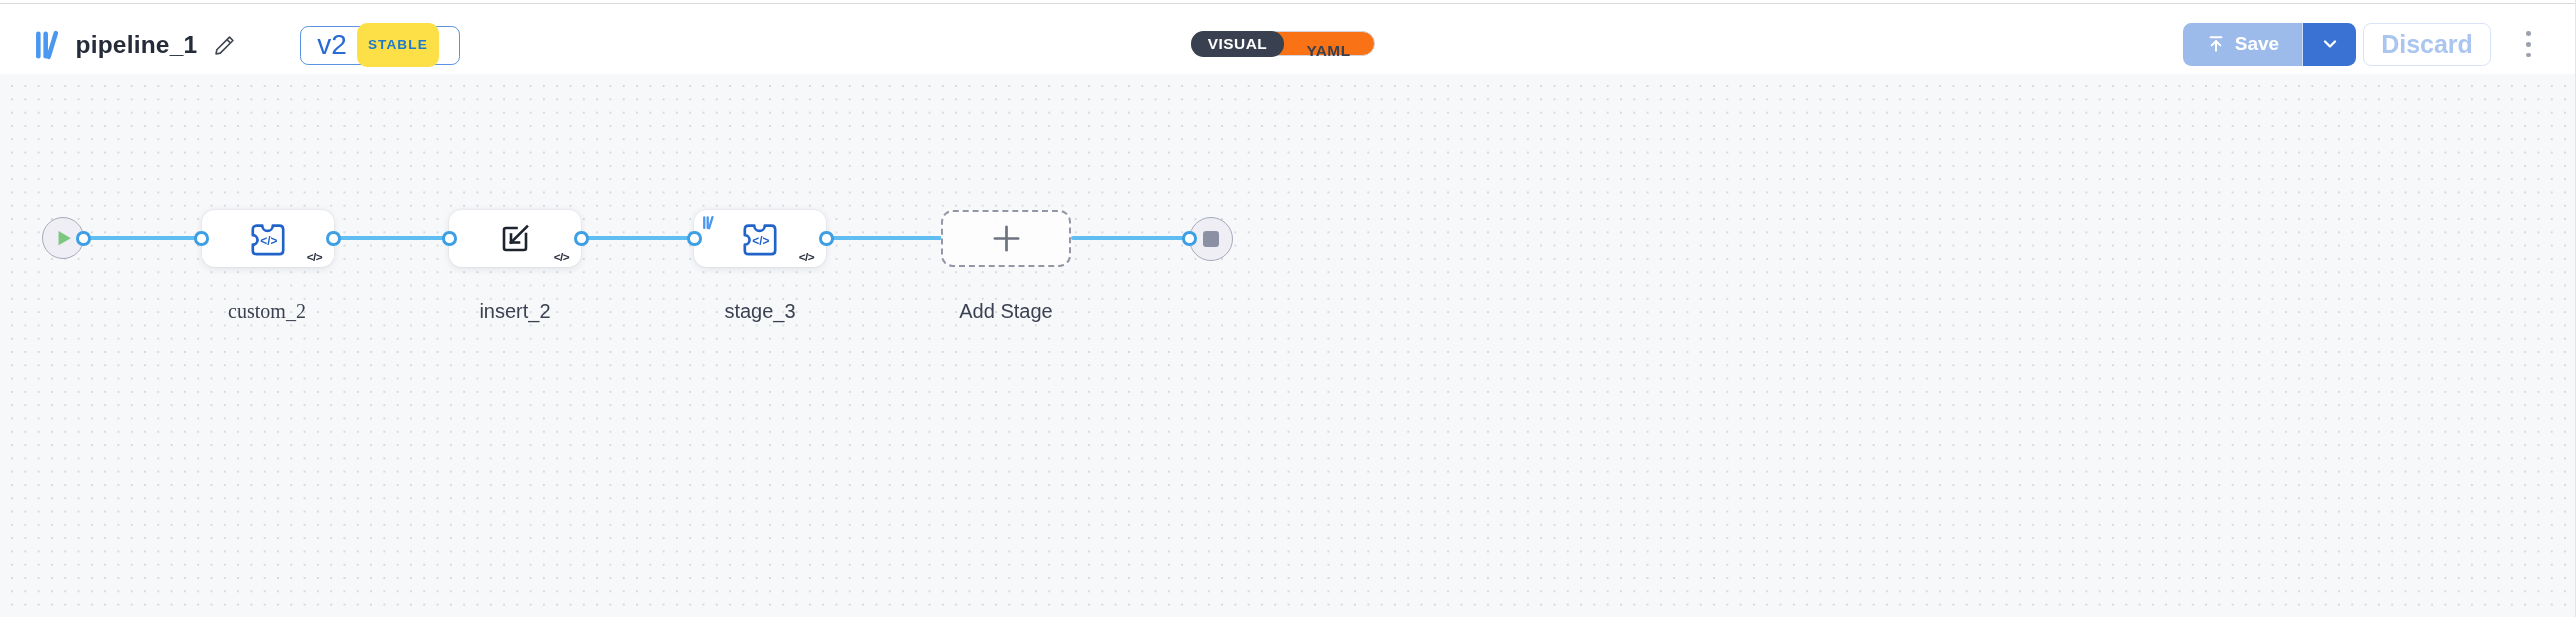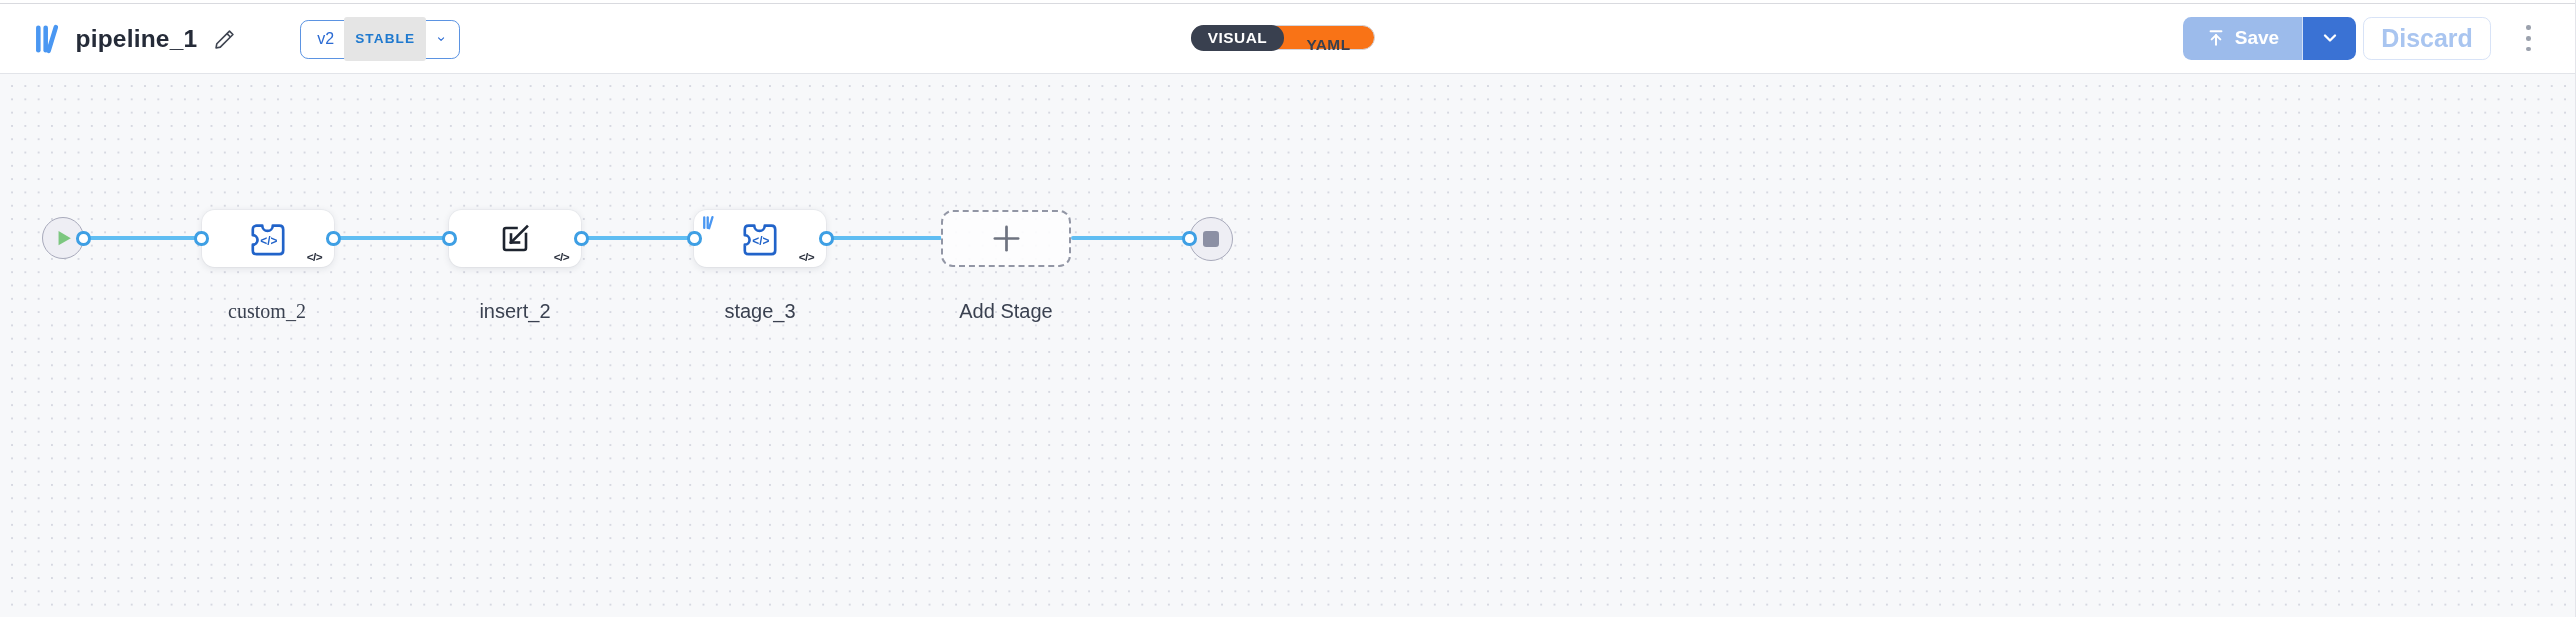--- a/index.html
+++ b/index.html
@@ -8,37 +8,37 @@
     font-family:"Liberation Sans", sans-serif;
     background:#ffffff;
     position:relative;
     overflow:hidden;
     border-right:1.8px solid #e4e5ea;
   }
   .top-hairline { position:absolute; top:2.7px; left:0; width:100%; height:1.8px; background:#d9dadf; }
 
   
   .header {
-    position:absolute; top:5px; left:0; right:0; height:69px;
+    position:absolute; top:11px; left:0; right:0; height:69px;
     background:#ffffff; border-bottom:1.8px solid #e2e4e9;
   }
   .brand { position:absolute; left:34px; top:0; height:100%; display:flex; align-items:center; }
   .logo-icon { width:24.5px; height:34px; display:block; }
   .page-title { font-size:24.5px; font-weight:700; color:#252b38; margin-left:17px; letter-spacing:0.2px; }
   .pencil-btn { margin-left:15.4px; width:23.6px; height:23.6px; display:flex; align-items:center; justify-content:center; cursor:pointer; background:none; border:none; }
 
   .version-select {
     position:absolute; left:300px; top:14.5px; width:160px; height:39px;
     background:#fff; border:1.4px solid #5b93e2; border-radius:8.2px;
     display:flex; align-items:center; padding:0 12.7px 0 16.3px; gap:10px; cursor:pointer;
   }
-  .version-label { font-size:16px; font-weight:500; color:#2a6ad3; }
+  .version-label { font-size:28px; font-weight:500; color:#2a6ad3; }
   .status-badge {
-    background:#e5e5e5; color:#1e79cf; font-size:13.6px; font-weight:700;
-    letter-spacing:1.1px; padding:15px 11px; border-radius:3px; line-height:1;
+    background:#fde047; color:#1e79cf; font-size:13.6px; font-weight:700;
+    letter-spacing:1.1px; padding:15px 11px; border-radius:10px; line-height:1;
   }
   .chev-blue { width:16.3px; height:16.3px; margin-left:auto; }
 
   .mode-toggle {
     position:absolute; left:1191px; top:20px; width:184px; height:25.4px;
     border:1.4px solid #d3d5dd; border-radius:12.7px; background:#f97316;
     display:flex; align-items:stretch;
   }
   .mode-seg {
     flex:1; display:flex; align-items:center; justify-content:center;

